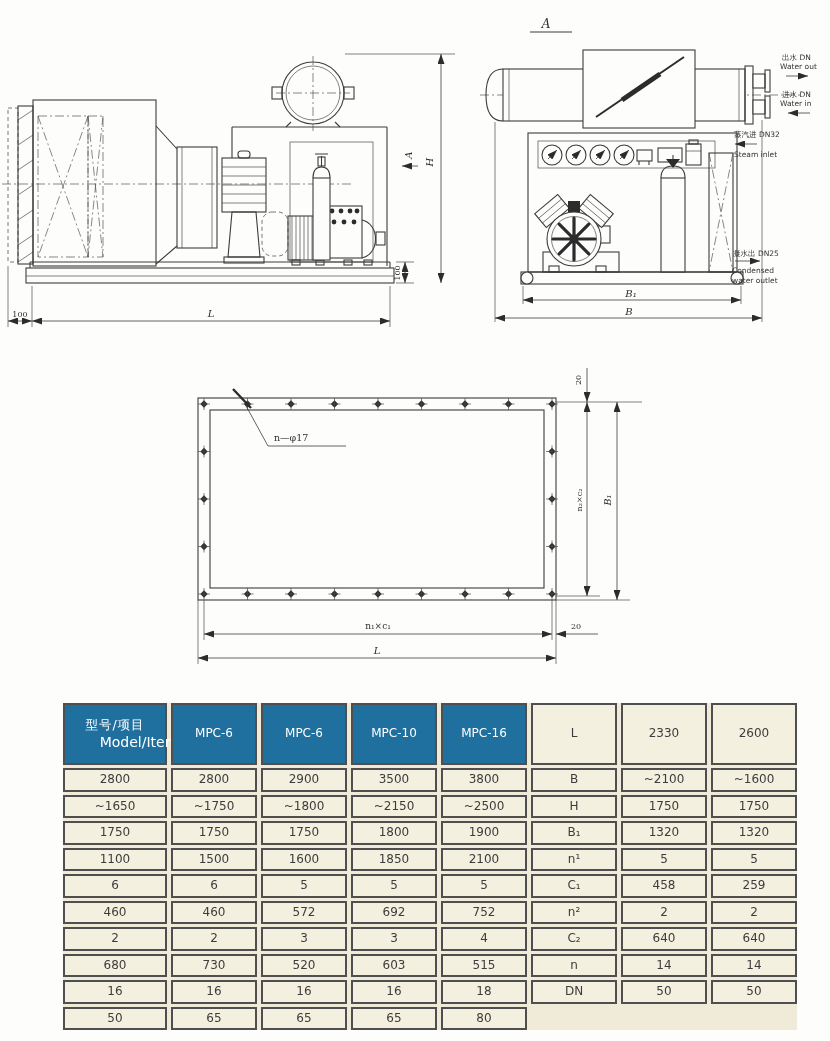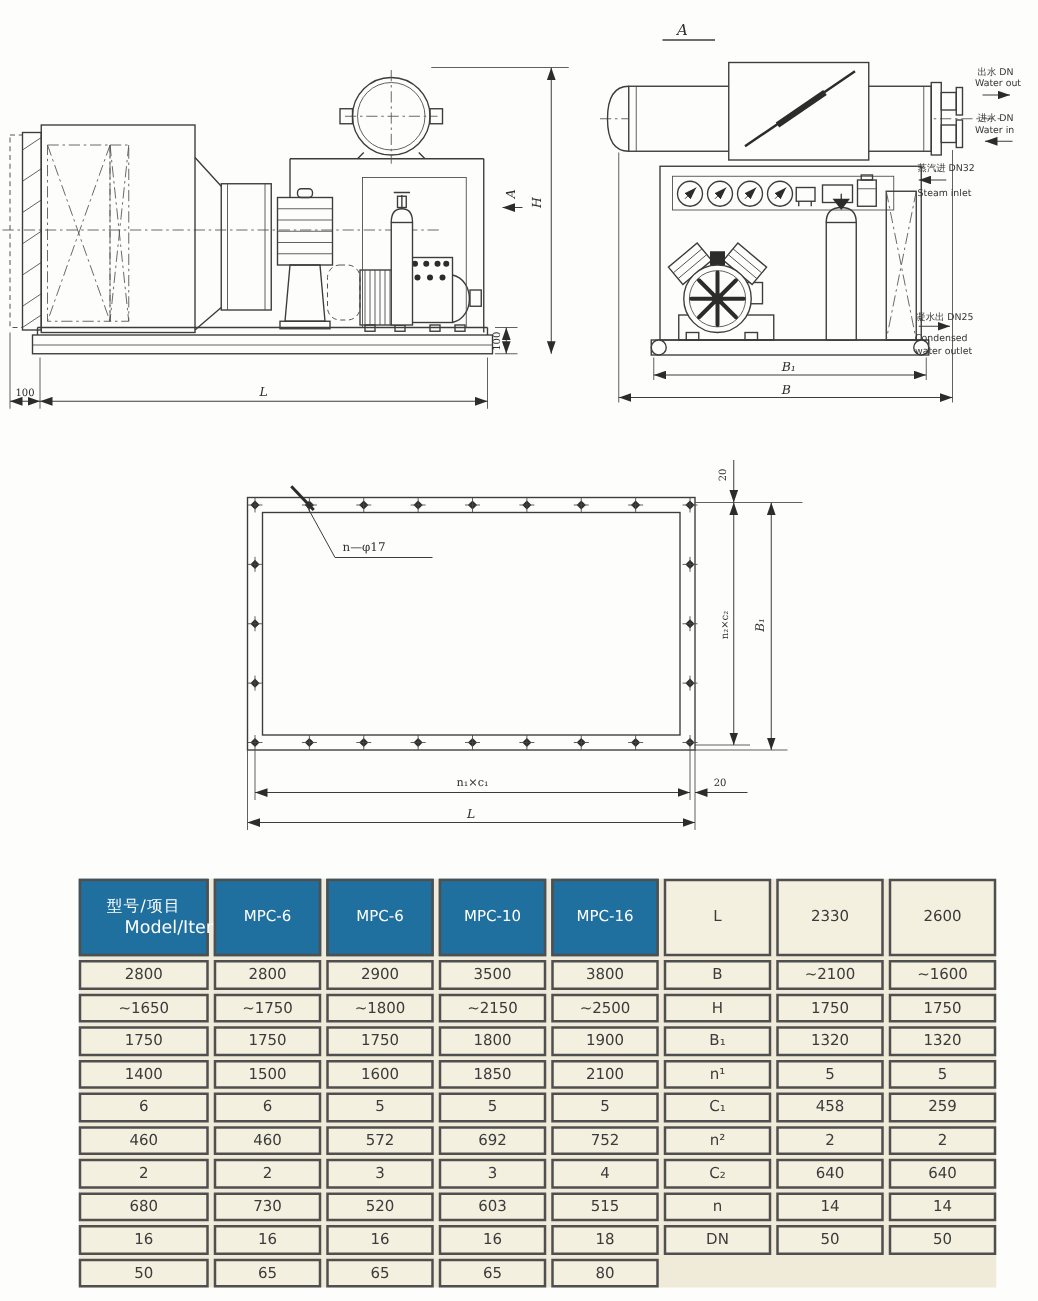--- a/index.html
+++ b/index.html
@@ -465,21 +465,21 @@
     <div class="cell">1750</div>
     <div class="cell">1750</div>
     <div class="cell">1750</div>
     <div class="cell">1750</div>
     <div class="cell">1800</div>
     <div class="cell">1900</div>
 
     <div class="cell">B₁</div>
     <div class="cell">1320</div>
     <div class="cell">1320</div>
-    <div class="cell">1400</div>
+    <div class="cell">1100</div>
     <div class="cell">1500</div>
     <div class="cell">1600</div>
     <div class="cell">1850</div>
     <div class="cell">2100</div>
 
     <div class="cell">n¹</div>
     <div class="cell">5</div>
     <div class="cell">5</div>
     <div class="cell">6</div>
     <div class="cell">6</div>

